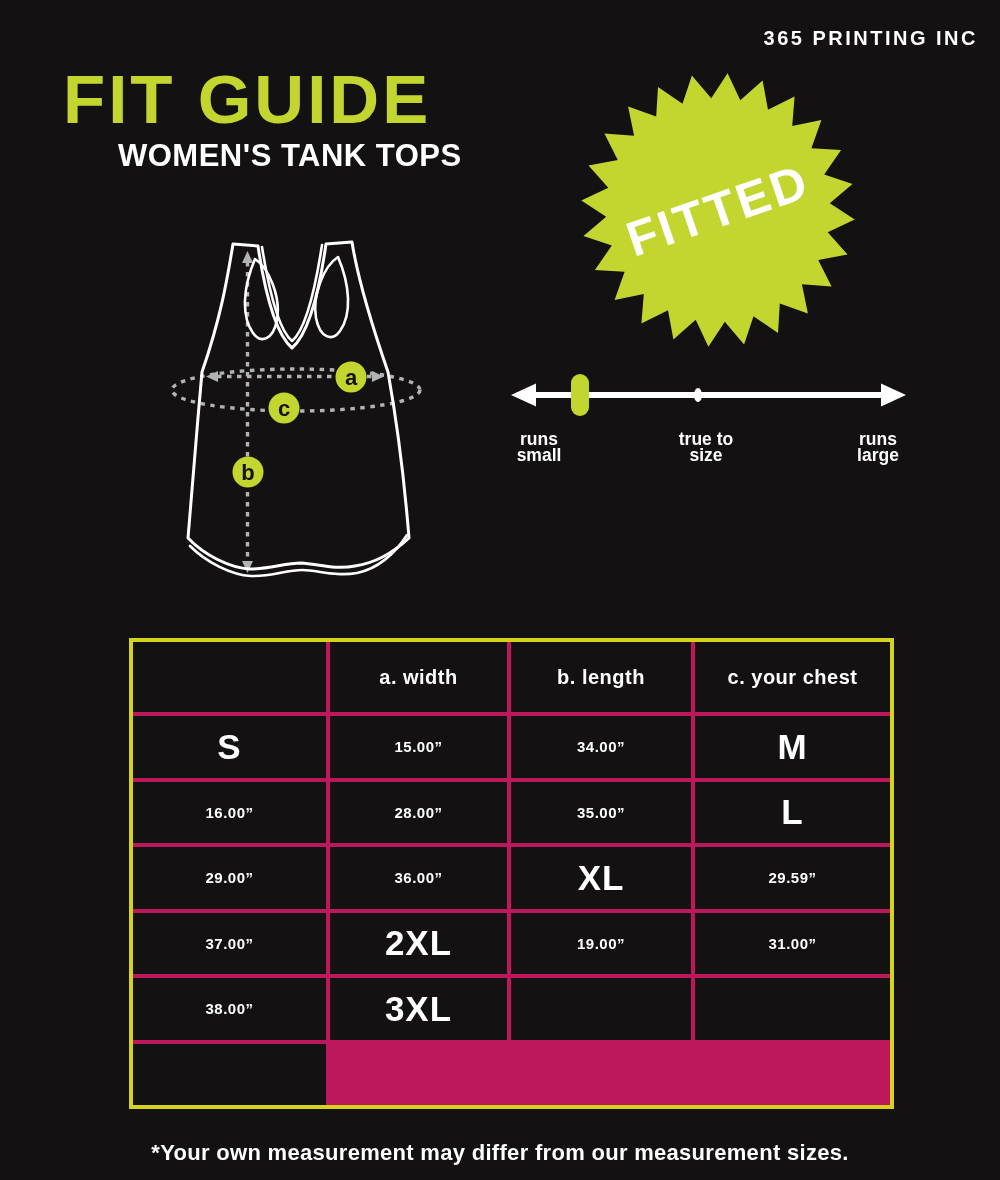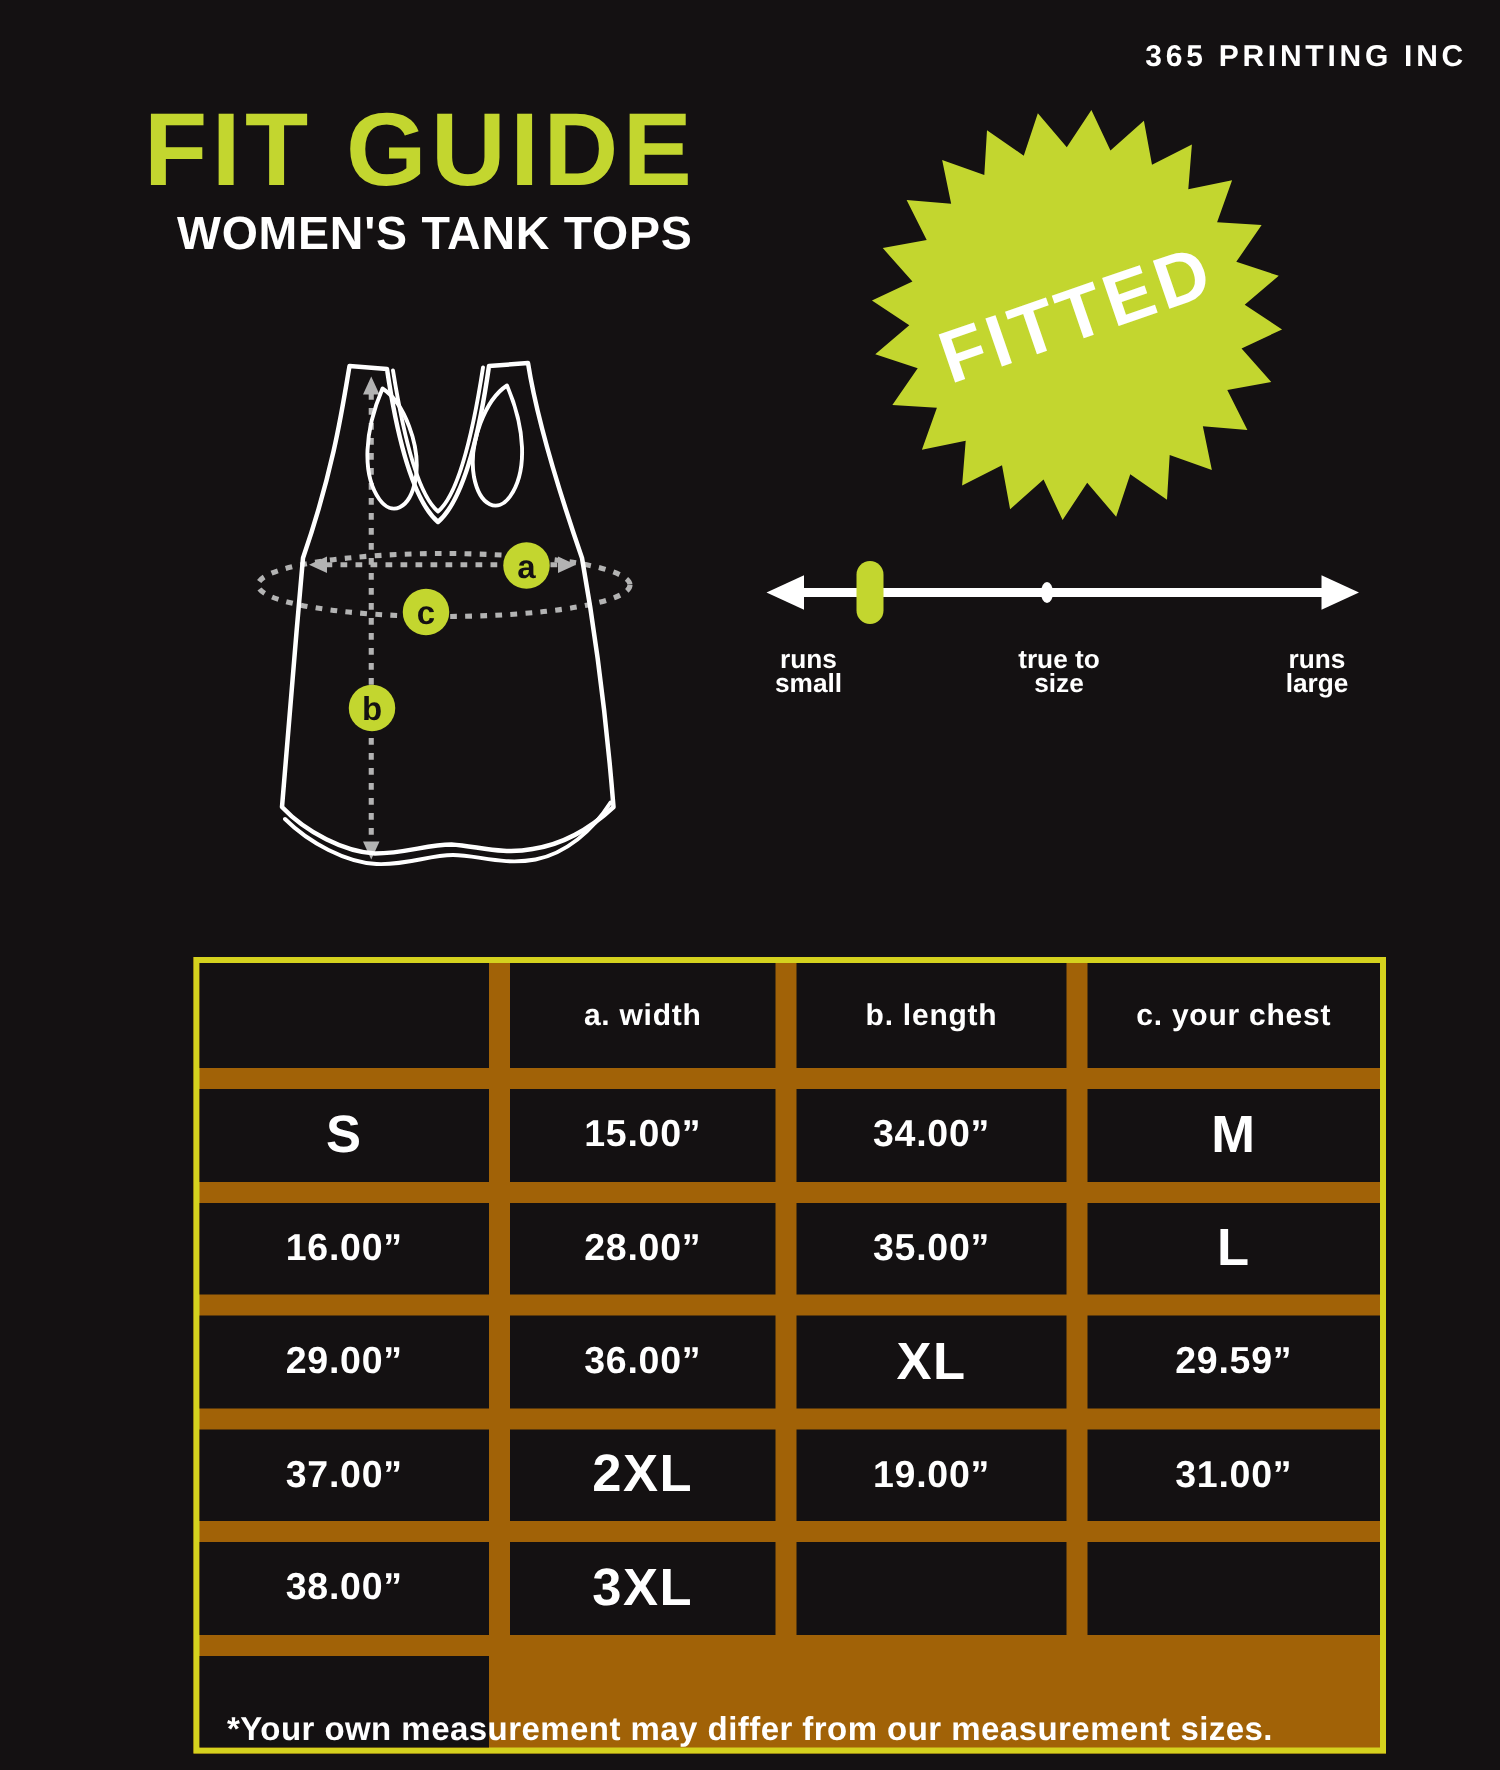--- a/index.html
+++ b/index.html
@@ -19,21 +19,20 @@
   }
   
   .brand{
     position:absolute;top:27px;right:22px;
     font-size:20px;letter-spacing:2.5px;color:var(--text);
   }
   .title{
     position:absolute;left:63px;top:60px;
     font-size:69px;letter-spacing:3px;color:var(--accent);
     white-space:nowrap;
-    margin-left:33px;
   }
   .subtitle{
     position:absolute;left:118px;top:138px;
     font-size:31px;letter-spacing:0.5px;color:var(--text);
     white-space:nowrap;
   }
   
   .tank-svg{position:absolute;left:140px;top:225px;width:320px;height:370px;}
   .outline{fill:none;stroke:#fff;stroke-width:3;stroke-linecap:round;stroke-linejoin:round;}
   .thin{stroke-width:2.6;}
@@ -65,32 +64,32 @@
   }
   .scale-label.l0{left:39px;}
   .scale-label.l1{left:206px;}
   .scale-label.l2{left:378px;}
   
   .size-table{
     position:absolute;left:129px;top:638px;
     display:grid;
     grid-template-columns:193px 177px 180px 195px;
     grid-template-rows:70px repeat(6,61.5px);
-    gap:14px;
-    background:#a16207;
+    gap:4px;
+    background:#be185d;
     border:4px solid var(--table-border);
   }
   .cell{
     background:var(--background);
     display:flex;align-items:center;justify-content:center;
     color:var(--text);
   }
   .cell.th{font-size:20px;letter-spacing:0.5px;}
   .cell.size{font-size:35px;letter-spacing:1px;}
-  .cell.val{font-size:25px;letter-spacing:0.5px;text-align:right;}
+  .cell.val{font-size:15px;letter-spacing:0.5px;text-align:right;}
   
   .footnote{
     position:absolute;left:0;top:1112px;width:1000px;
     text-align:center;font-size:22px;letter-spacing:0.3px;color:var(--text);margin-top:28px;
   }
 </style>
 </head>
 <body>
 
 <div class="page">

